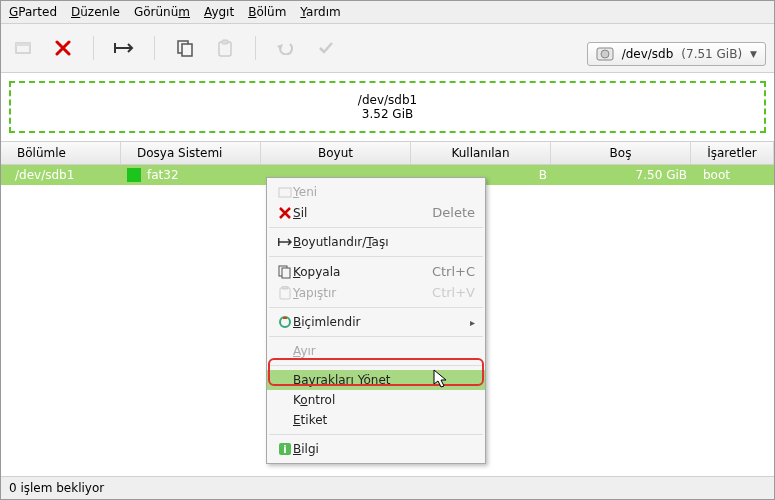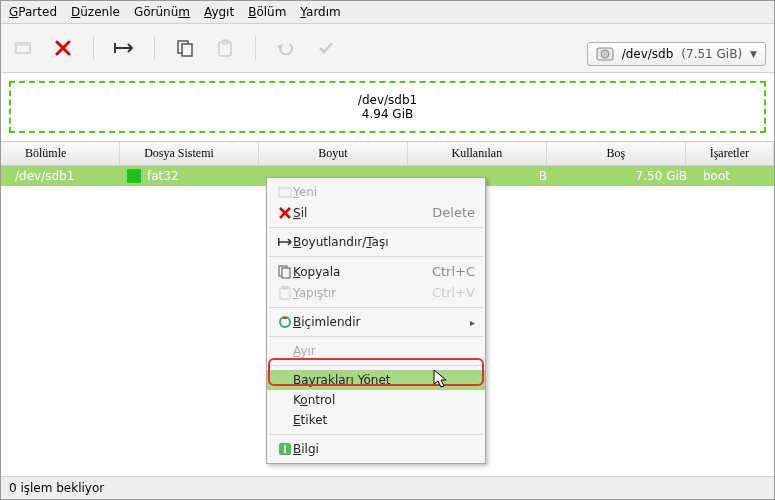--- a/index.html
+++ b/index.html
@@ -12,21 +12,21 @@
 .toolbar .spacer { flex: 1; }
 .tool-btn { width: 28px; height: 24px; display: flex; align-items: center; justify-content: center; color: #555; }
 .tool-btn.disabled { color: #bbb; }
 .dev-select { display: flex; align-items: center; gap: 8px; border: 1px solid #b0b0b0; padding: 4px 8px; background: linear-gradient(#fff,#eee); border-radius: 3px; margin-top: 12px; }
 .dev-select svg.hd { width: 18px; height: 14px; }
 .dev-size { color: #555; }
 .diskmap-wrap { padding: 8px; }
 .diskmap { border: 2px dashed #58c322; padding: 6px; text-align: center; }
 .diskmap-inner { padding: 4px 0; }
 .table-head { display: flex; background: linear-gradient(#fafafa,#e8e8e8); border-top: 1px solid #cfcfcf; border-bottom: 1px solid #cfcfcf; }
-.th { padding: 4px 24px; border-right: 1px solid #d7d7d7; text-align: center; font-family: Liberation Serif, serif; }
+.th { padding: 4px 16px; border-right: 1px solid #d7d7d7; text-align: center; }
 .c-part { width: 120px; text-align: left; }
 .c-fs { width: 140px; text-align: left; }
 .c-size { width: 150px; }
 .c-used { width: 140px; }
 .c-free { width: 140px; }
 .c-flags { flex: 1; }
 .row { display: flex; padding: 3px 4px; align-items: center; }
 .row.sel { background: #a0d86f; color: #fff; }
 .sw { width: 14px; height: 14px; background: #1ec41e; margin: 0 6px 0 2px; }
 .statusbar { position: absolute; left: 0; right: 0; bottom: 0; padding: 4px 8px; background: #efefef; border-top: 1px solid #d0d0d0; }
@@ -109,21 +109,21 @@
     <span>/dev/sdb</span>
     <span class="dev-size">(7.51 GiB)</span>
     <span style="font-size:9px;color:#555">▼</span>
   </div>
 </div>
 
 <div class="diskmap-wrap">
   <div class="diskmap">
     <div class="diskmap-inner">
       <div style="font-weight:normal">/dev/sdb1</div>
-      <div>4.94 GiB</div>
+      <div>3.52 GiB</div>
     </div>
   </div>
 </div>
 
 <div class="table-head">
   <div class="th c-part">Bölümle</div>
   <div class="th c-fs">Dosya Sistemi</div>
   <div class="th c-size">Boyut</div>
   <div class="th c-used">Kullanılan</div>
   <div class="th c-free">Boş</div>

